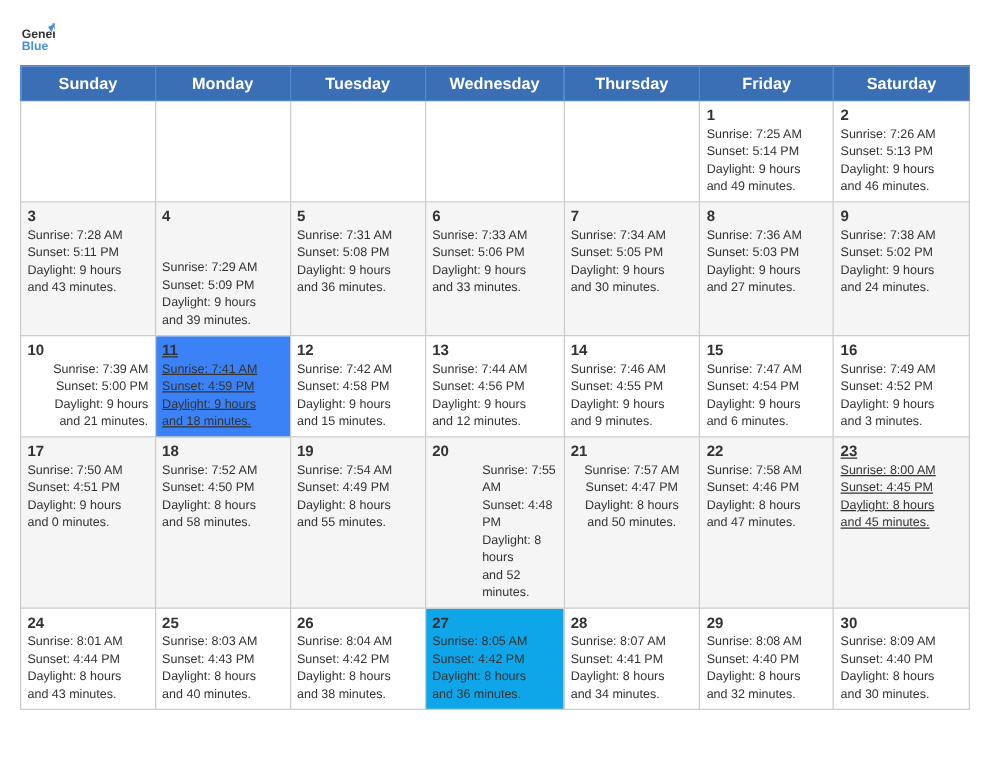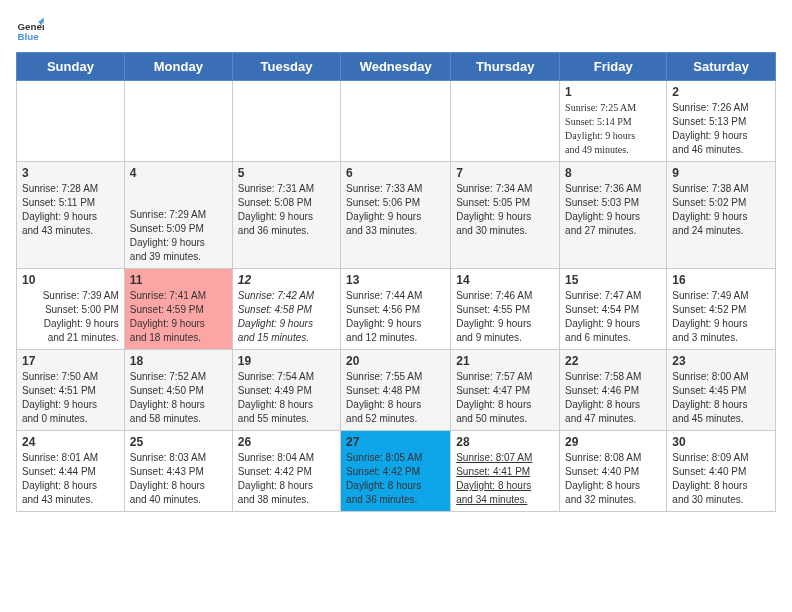--- a/index.html
+++ b/index.html
@@ -117,21 +117,21 @@
   </thead>
   <tbody id="calendar-body">
   <tr>
         <td class="empty-cell"></td>
         <td class="empty-cell"></td>
         <td class="empty-cell"></td>
         <td class="empty-cell"></td>
         <td class="empty-cell"></td>
         <td style="background: rgb(255, 255, 255);">
           <span class="day-number">1</span>
-          <div class="day-info" style="white-space: pre-line; font-family: Liberation Serif, serif;">Sunrise: 7:25 AM
+          <div class="day-info" style="white-space: pre-line;">Sunrise: 7:25 AM
 Sunset: 5:14 PM
 Daylight: 9 hours
 and 49 minutes.</div>
         </td>
         <td style="background: rgb(255, 255, 255);">
           <span class="day-number">2</span>
           <div class="day-info" style="white-space: pre-line;">Sunrise: 7:26 AM
 Sunset: 5:13 PM
 Daylight: 9 hours
 and 46 minutes.</div>
@@ -189,28 +189,28 @@
         </td>
       </tr>
       <tr>
         <td style="background: rgb(255, 255, 255);">
           <span class="day-number">10</span>
           <div class="day-info" style="white-space: pre-line; text-align: right;">Sunrise: 7:39 AM
 Sunset: 5:00 PM
 Daylight: 9 hours
 and 21 minutes.</div>
         </td>
-        <td style="background: #fca5a5;">
+        <td style="background: #3b82f6; text-decoration: underline;">
           <span class="day-number">11</span>
           <div class="day-info" style="white-space: pre-line;">Sunrise: 7:41 AM
 Sunset: 4:59 PM
 Daylight: 9 hours
 and 18 minutes.</div>
         </td>
-        <td style="background: rgb(255, 255, 255); font-style: italic;">
+        <td style="background: rgb(255, 255, 255);">
           <span class="day-number">12</span>
           <div class="day-info" style="white-space: pre-line;">Sunrise: 7:42 AM
 Sunset: 4:58 PM
 Daylight: 9 hours
 and 15 minutes.</div>
         </td>
         <td style="background: rgb(255, 255, 255);">
           <span class="day-number">13</span>
           <div class="day-info" style="white-space: pre-line;">Sunrise: 7:44 AM
 Sunset: 4:56 PM
@@ -256,40 +256,40 @@
         </td>
         <td style="background: rgb(245, 245, 245);">
           <span class="day-number">19</span>
           <div class="day-info" style="white-space: pre-line;">Sunrise: 7:54 AM
 Sunset: 4:49 PM
 Daylight: 8 hours
 and 55 minutes.</div>
         </td>
         <td style="background: rgb(245, 245, 245);">
           <span class="day-number">20</span>
-          <div class="day-info" style="white-space: pre-line;">Sunrise: 7:55 AM
+          <div class="day-info" style="white-space: pre-line; margin-left: 40px;">Sunrise: 7:55 AM
 Sunset: 4:48 PM
 Daylight: 8 hours
 and 52 minutes.</div>
         </td>
         <td style="background: rgb(245, 245, 245);">
           <span class="day-number">21</span>
-          <div class="day-info" style="white-space: pre-line;">Sunrise: 7:57 AM
+          <div class="day-info" style="white-space: pre-line; text-align: center;">Sunrise: 7:57 AM
 Sunset: 4:47 PM
 Daylight: 8 hours
 and 50 minutes.</div>
         </td>
         <td style="background: rgb(245, 245, 245);">
           <span class="day-number">22</span>
           <div class="day-info" style="white-space: pre-line;">Sunrise: 7:58 AM
 Sunset: 4:46 PM
 Daylight: 8 hours
 and 47 minutes.</div>
         </td>
-        <td style="background: rgb(245, 245, 245);">
+        <td style="background: rgb(245, 245, 245); text-decoration: underline;">
           <span class="day-number">23</span>
           <div class="day-info" style="white-space: pre-line;">Sunrise: 8:00 AM
 Sunset: 4:45 PM
 Daylight: 8 hours
 and 45 minutes.</div>
         </td>
       </tr>
       <tr>
         <td style="background: rgb(255, 255, 255);">
           <span class="day-number">24</span>
@@ -314,21 +314,21 @@
         </td>
         <td style="background: #0ea5e9;">
           <span class="day-number">27</span>
           <div class="day-info" style="white-space: pre-line;">Sunrise: 8:05 AM
 Sunset: 4:42 PM
 Daylight: 8 hours
 and 36 minutes.</div>
         </td>
         <td style="background: rgb(255, 255, 255); margin-left: 19px;">
           <span class="day-number">28</span>
-          <div class="day-info" style="white-space: pre-line; text-decoration: underline;">Sunrise: 8:07 AM
+          <div class="day-info" style="white-space: pre-line;">Sunrise: 8:07 AM
 Sunset: 4:41 PM
 Daylight: 8 hours
 and 34 minutes.</div>
         </td>
         <td style="background: rgb(255, 255, 255);">
           <span class="day-number">29</span>
           <div class="day-info" style="white-space: pre-line;">Sunrise: 8:08 AM
 Sunset: 4:40 PM
 Daylight: 8 hours
 and 32 minutes.</div>

